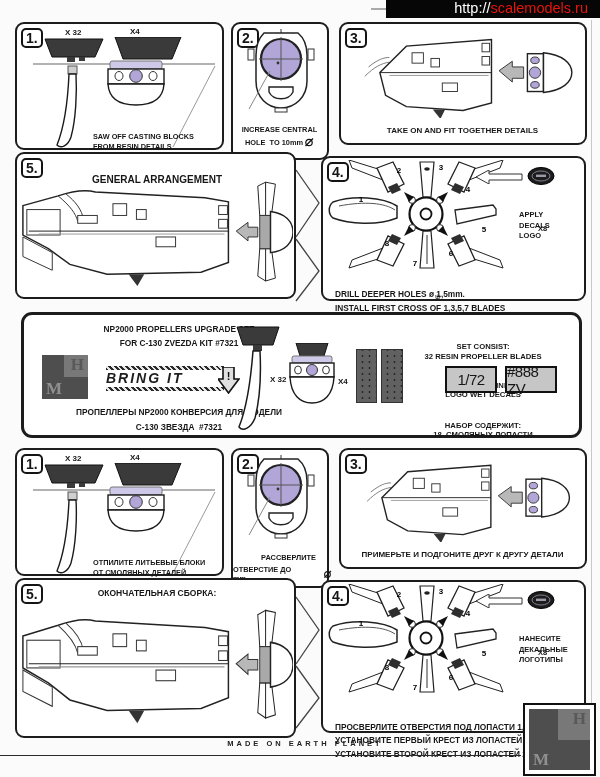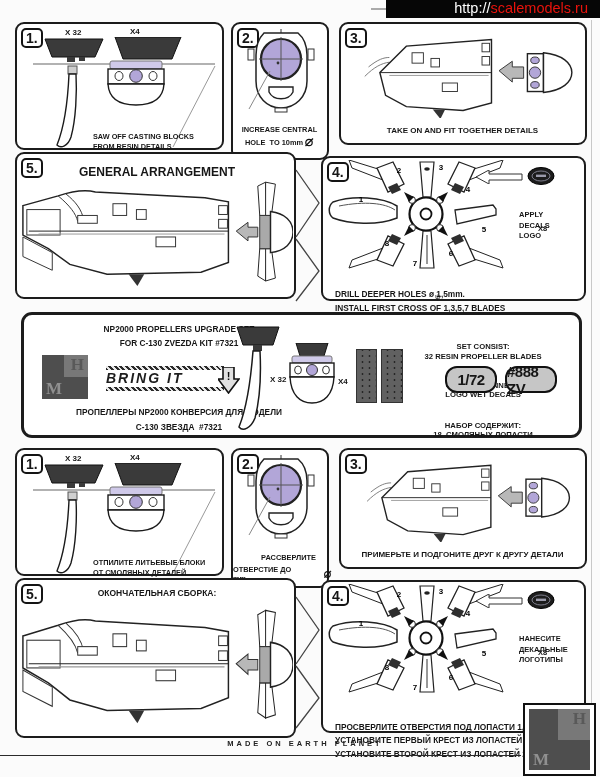--- a/index.html
+++ b/index.html
@@ -12,22 +12,22 @@
   background:#fff;font-weight:bold;font-size:14px;line-height:16px;padding:0 3px}
 .abs{position:absolute}
 .cap{position:absolute;font-weight:bold;white-space:pre-wrap}
 .c{text-align:center}
 .lbl{position:absolute;font-weight:bold;font-size:8px}
 .banner{position:absolute;left:386px;top:0;width:214px;height:18px;background:#060606;
   text-align:right;font-size:14.5px;line-height:17px;padding-right:12px}
 .b-proto{color:#ffffff}
 .b-domain{color:#e8130c}
 .badge{position:absolute;display:flex;align-items:center;justify-content:center;
-  background:#c6c6c6;border:2.4px solid #111;border-radius:12px;
-  font-weight:bold;font-size:15px;letter-spacing:-0.5px}
+  background:#c6c6c6;border:2.4px solid #111;border-radius:0;
+  font-weight:normal;font-size:15px;letter-spacing:-0.5px}
 .sheet{position:absolute;background:#616161;border:1.5px solid #333;
   background-image:radial-gradient(#262626 1px,transparent 1.2px);
   background-size:7px 6px;background-position:2px 3px}
 .hm{position:absolute;background:#4e4e4e}
 .hm-quad{position:absolute;right:0;top:0;width:52%;height:50%;background:#787878}
 .hm-h{position:absolute;right:4px;top:0;font-family:"Liberation Serif",serif;
   font-weight:bold;font-size:17px;color:#595959}
 .hm-m{position:absolute;left:4px;bottom:0;font-family:"Liberation Serif",serif;
   font-weight:bold;font-size:17px;color:#909090}
 .hm-frame{position:absolute;left:523px;top:703px;width:73px;height:73px;
@@ -121,21 +121,21 @@
       <ellipse cx="194" cy="31" rx="4.5" ry="3.5" fill="#b2a6d8" stroke="#333"></ellipse>
       <circle cx="194" cy="44" r="6" fill="#b2a6d8" stroke="#333"></circle>
       <ellipse cx="194" cy="57" rx="4.5" ry="3.5" fill="#b2a6d8" stroke="#333"></ellipse>
       <path d="M203,23 C223,25 233,34 233,44 C233,54 223,63 203,65 Z" fill="#fff" stroke="#222" stroke-width="1.5"></path>
     </svg>
     <div class="cap c" style="left:0;top:102px;width:243px;font-size:8px">TAKE ON AND FIT TOGETHER DETAILS</div>
   </div>
 
   <div class="panel" style="left:15px;top:152px;width:281px;height:147px">
     <div class="stepnum">5.</div>
-    <div class="cap c" style="left:40px;top:11px;width:200px;font-size:12px">GENERAL ARRANGEMENT</div>
+    <div class="cap c" style="left:40px;top:20px;width:200px;font-size:10px">GENERAL ARRANGEMENT</div>
     <svg class="abs" style="left:2px;top:21px" width="274" height="122" viewBox="0 0 280 122">
       <path d="M4,30 L40,20 C58,14 70,14 78,16 L190,22 L214,26 L214,88 L186,98 L90,100 L52,90 L30,74 L4,60 Z" fill="#fff" stroke="#222" stroke-width="1.5"></path>
       <path d="M40,20 C52,30 58,38 60,46" stroke="#333" fill="none"></path>
       <path d="M48,18 C58,26 64,34 66,44" stroke="#333" fill="none"></path>
       <rect x="8" y="34" width="34" height="26" fill="#fff" stroke="#333"></rect>
       <polygon points="4,62 34,78 34,96 4,82" fill="#fff" stroke="#333"></polygon>
       <line x1="10" y1="56" x2="214" y2="56" stroke="#222"></line>
       <line x1="20" y1="59" x2="210" y2="59" stroke="#999"></line>
       <rect x="204" y="30" width="9" height="9" fill="#fff" stroke="#333"></rect>
       <rect x="204" y="44" width="9" height="9" fill="#fff" stroke="#333"></rect>

